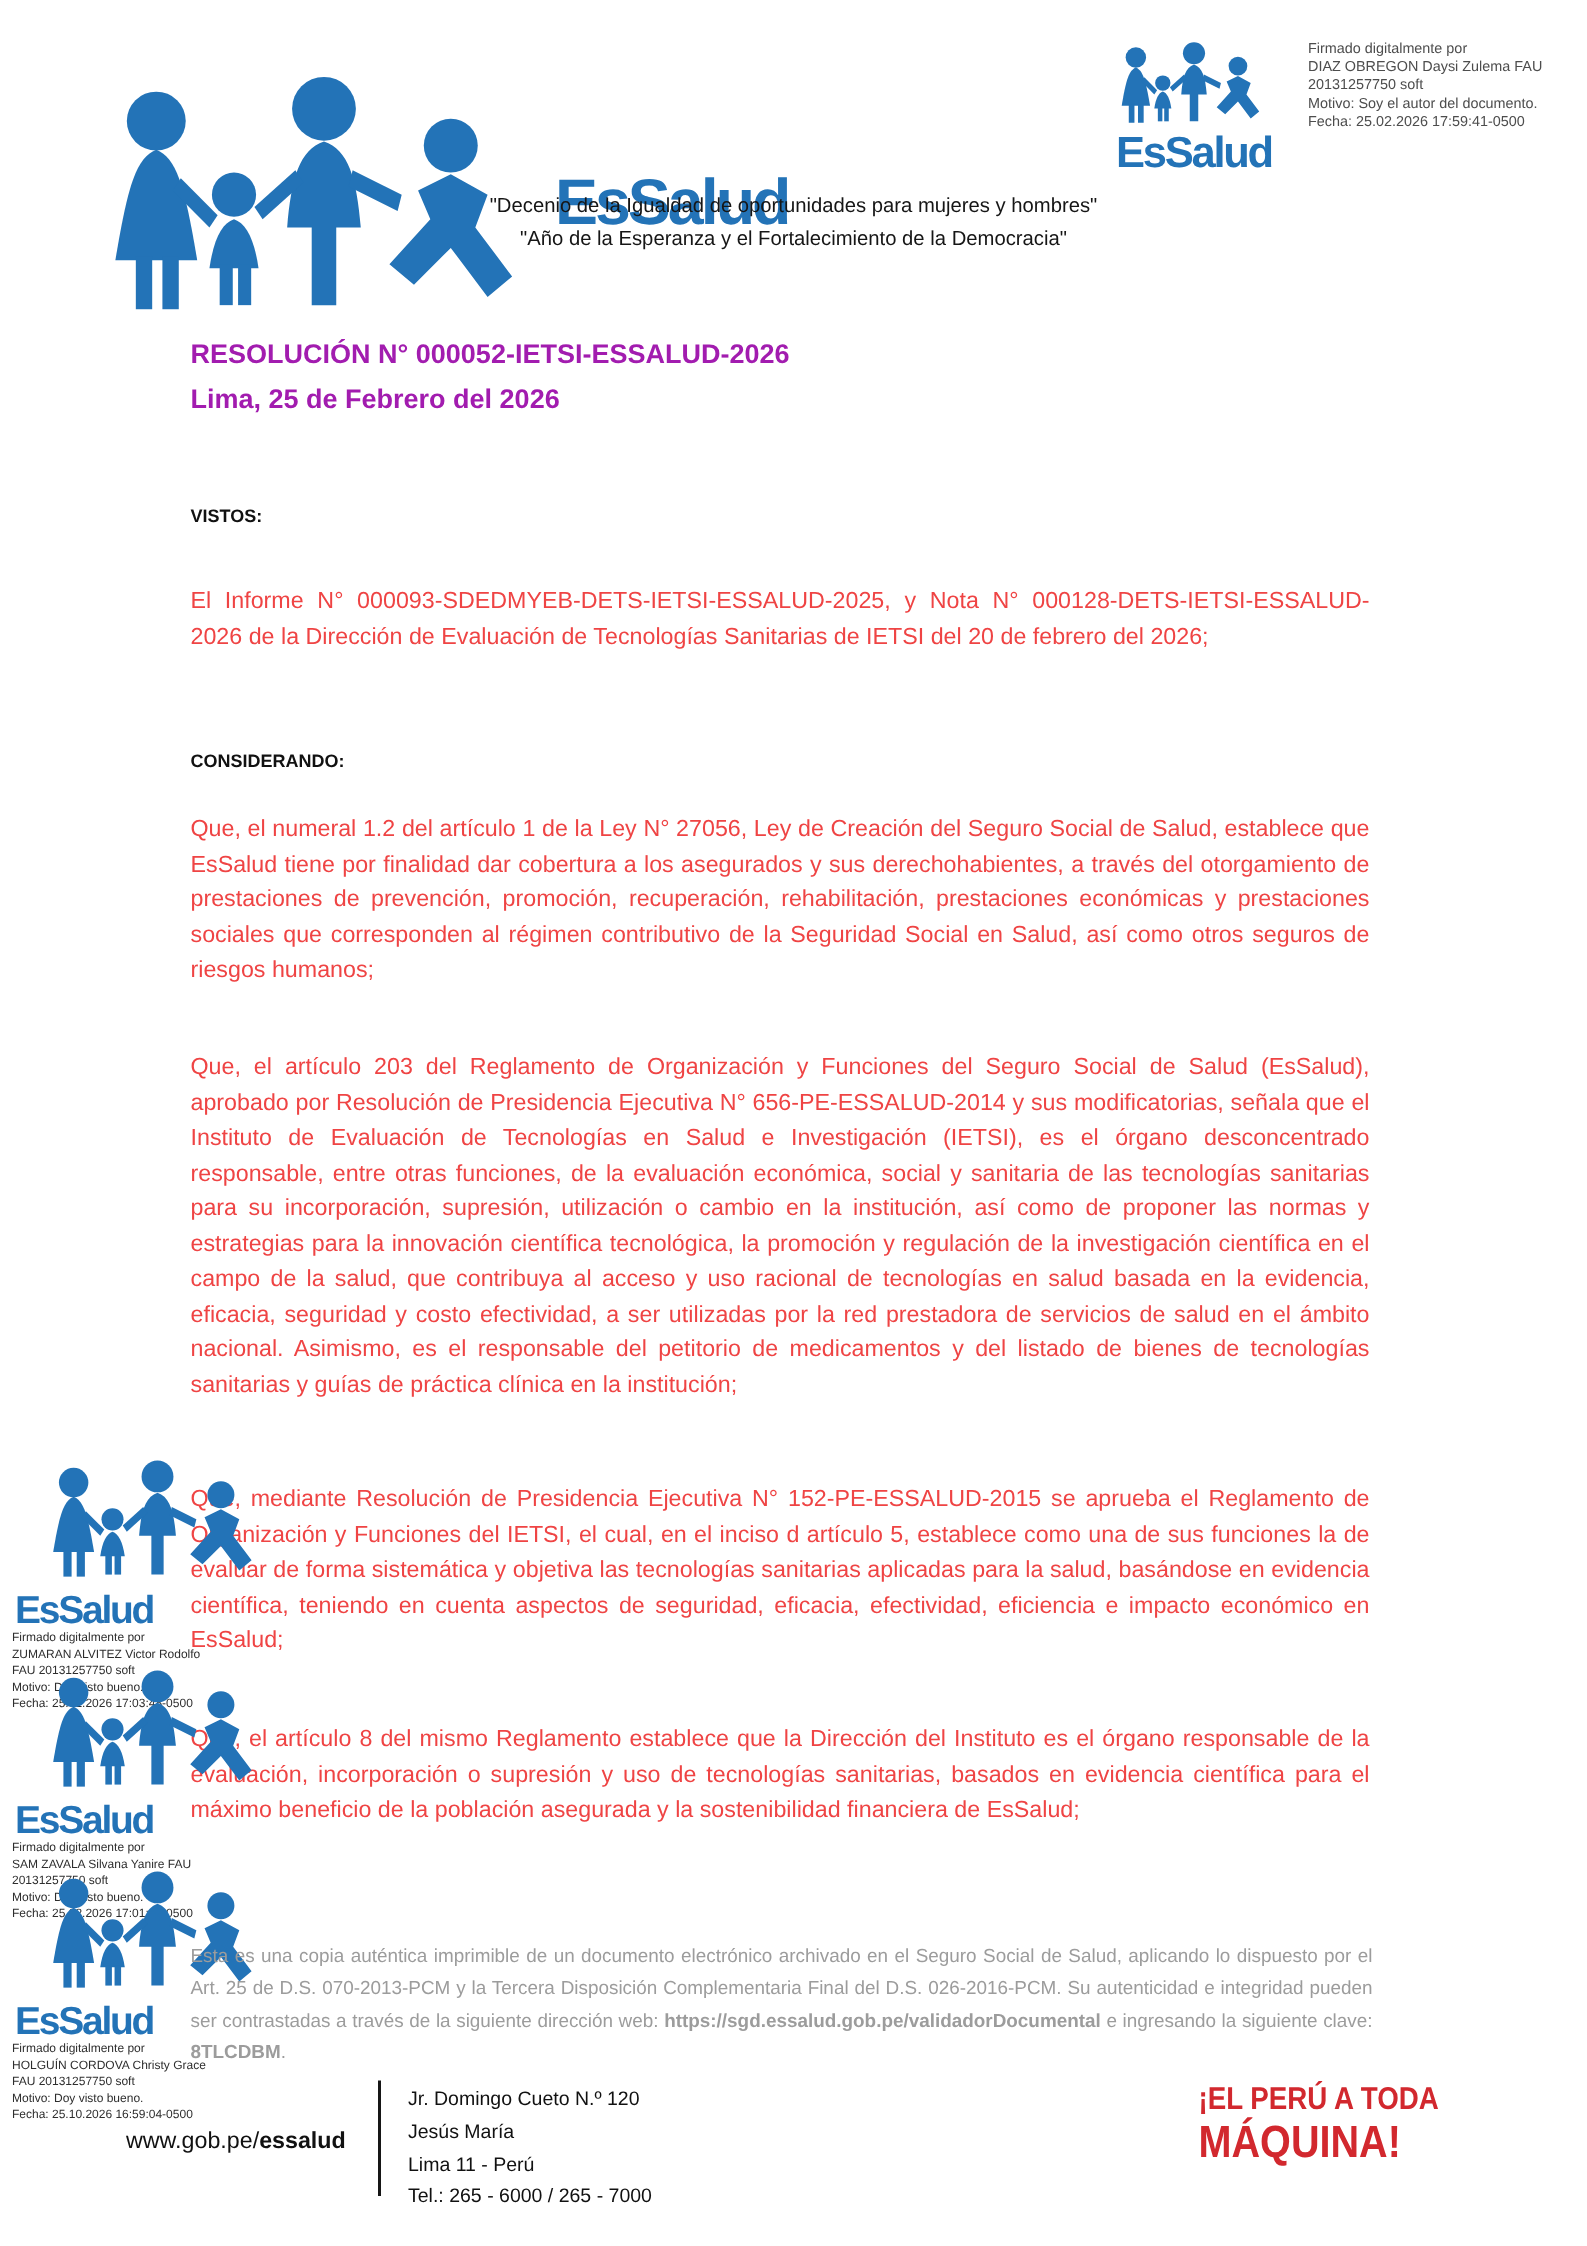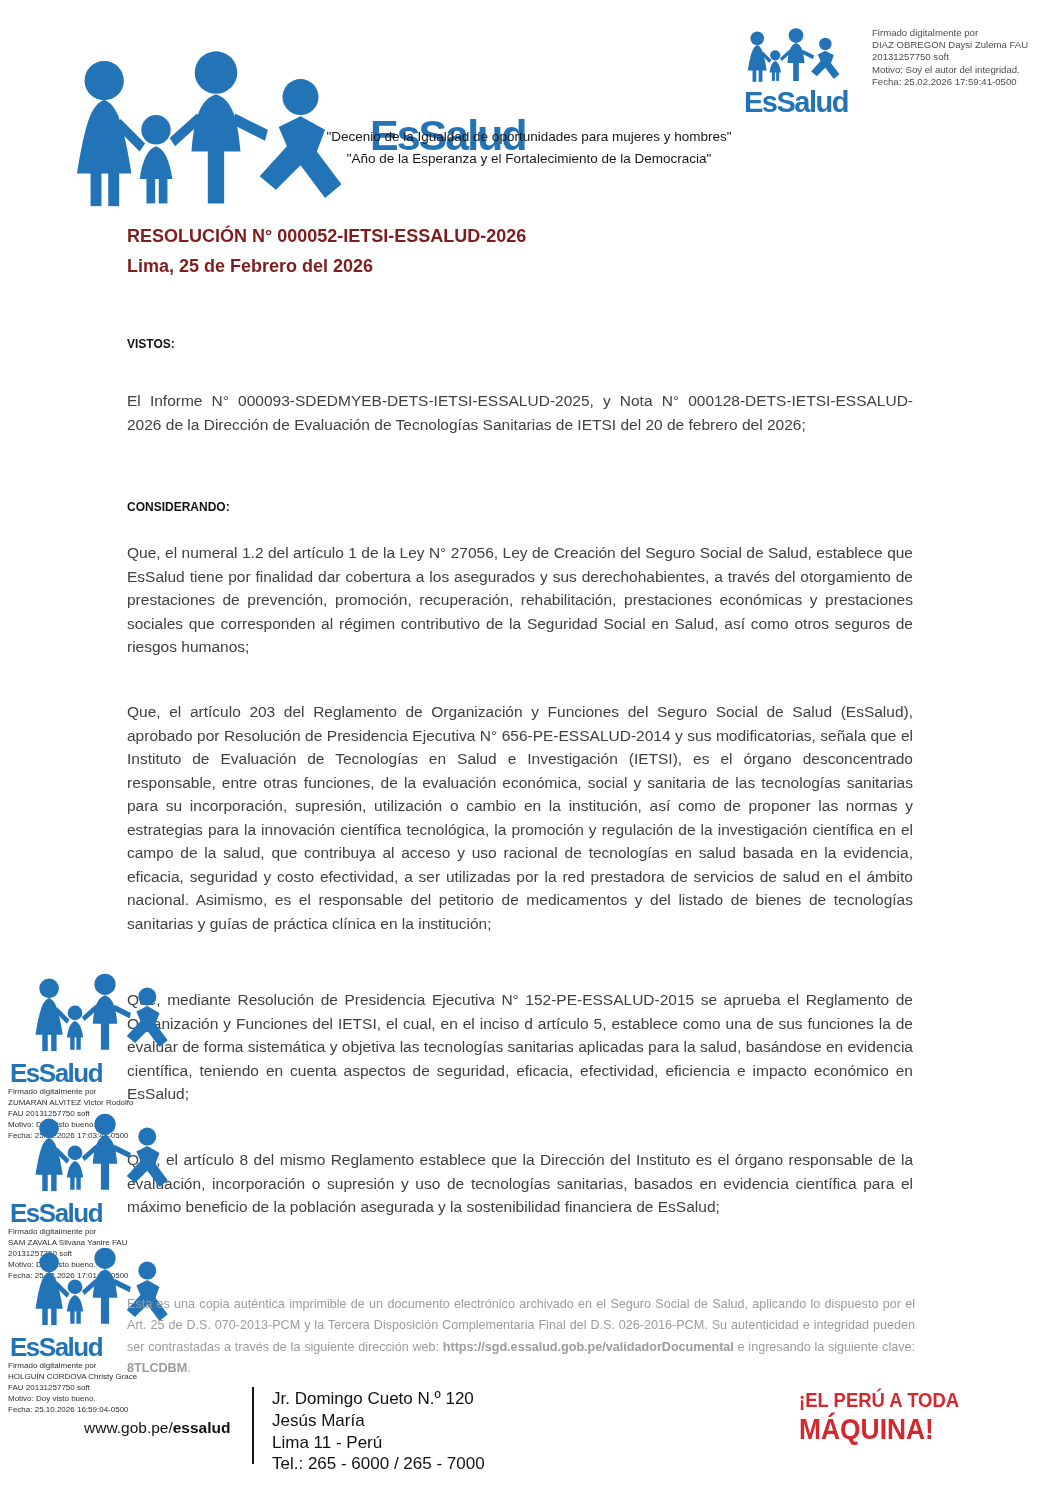--- a/index.html
+++ b/index.html
@@ -20,42 +20,42 @@
   .logo-main .brand-word { font-size:43px; letter-spacing:-2px; }
 
   .logo-small { left:744px; top:27px; width:104px; text-align:center; color:var(--brand-blue,#2373b7); }
   .logo-small svg { width:70px; height:36px; display:block; margin:0 auto; }
   .logo-small .brand-word { font-size:29px; }
 
   .top-sign { left:872px; top:27px; width:184px; font-size:9.6px; line-height:12.2px; color:#4d4d4d; }
 
   .motto { left:0; top:126px; width:100%; text-align:center; font-size:13.5px; line-height:21.5px; color:#161616; }
 
-  .doc-title { left:127px; top:221px; font-size:18px; font-weight:bold; line-height:30px; color:#7f1d1d; }
+  .doc-title { left:127px; top:221px; font-size:18px; font-weight:bold; line-height:30px; color:#a21caf; }
 
   .sec-head { left:127px; font-size:12px; font-weight:bold; color:#111; }
 
-  .para { left:127px; width:786px; font-size:15.5px; line-height:23.5px; text-align:justify; color:#404040; }
+  .para { left:127px; width:786px; font-size:15.5px; line-height:23.5px; text-align:justify; color:#ef4444; }
 
   
   .stamp { left:8px; width:150px; }
   .stamp svg { width:58px; height:30px; display:block; margin-left:22px; color:var(--brand-blue,#2373b7); }
   .stamp .brand-word { display:block; font-size:26px; line-height:28px; margin-left:2px; }
   .stamp-lines { font-size:8px; line-height:10.9px; color:#2e2e2e; white-space:nowrap; }
 
   .footnote {
     left:127px; top:1294px; width:788px; font-size:12.6px; line-height:21.4px;
     text-align:justify; color:var(--footnote-gray,#9c9c9c);
   }
   .fn-b { font-weight:bold; }
 
   .footer-web { left:84px; top:1419px; font-size:15.5px; color:#111; }
   .footer-web b { font-weight:bold; }
   .footer-divider { left:252px; top:1387px; height:77px; width:0; border-left:2px solid #161616; }
-  .footer-address { left:272px; top:1388px; font-size:17px; line-height:21.8px; color:#111; }
+  .footer-address { left:272px; top:1388px; font-size:13px; line-height:21.8px; color:#111; }
 
   .slogan {
     left:799px; top:1389px; color:var(--slogan-red,#d2282e); font-weight:bold;
     transform:scaleX(0.88); transform-origin:left top; line-height:1; white-space:nowrap;
   }
   .slogan-l1 { font-size:21px; }
   .slogan-l2 { font-size:30px; margin-top:4px; }
 </style>
 </head>
 <body>
@@ -103,21 +103,21 @@
           <circle cx="86" cy="18" r="6.6"></circle>
           <path d="M86 25 L95 30 L92 38 L101 50 L95 55 L86 43 L77 52 L71 47 L81 36 L78 29 Z"></path>
         </svg></span>
     <span class="brand-word">EsSalud</span>
   </div>
 
   <div class="abs top-sign">
     <div>Firmado digitalmente por</div>
     <div>DIAZ OBREGON Daysi Zulema FAU</div>
     <div>20131257750 soft</div>
-    <div>Motivo: Soy el autor del integridad.</div>
+    <div>Motivo: Soy el autor del documento.</div>
     <div>Fecha: 25.02.2026 17:59:41-0500</div>
   </div>
 
   <div class="abs motto">
     <div>"Decenio de la Igualdad de oportunidades para mujeres y hombres"</div>
     <div>"Año de la Esperanza y el Fortalecimiento de la Democracia"</div>
   </div>
 
   <div class="abs doc-title">
     <div>RESOLUCIÓN N° 000052-IETSI-ESSALUD-2026</div>

